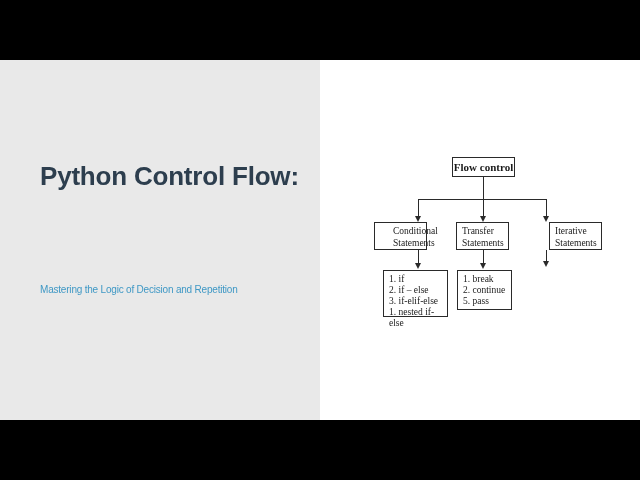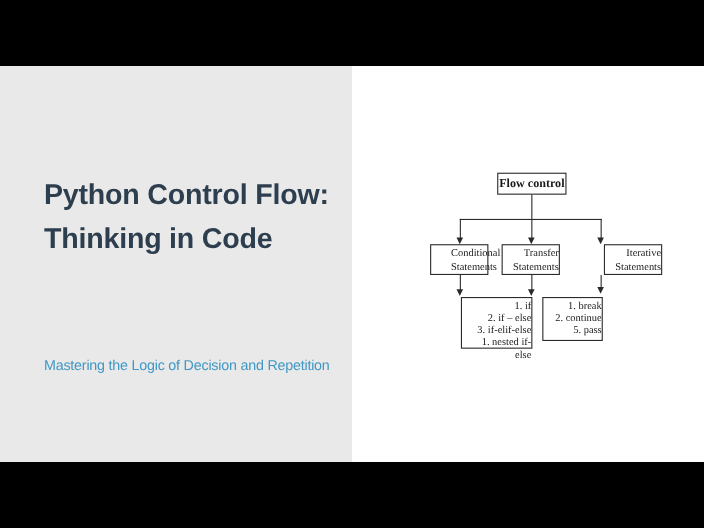--- a/index.html
+++ b/index.html
@@ -36,51 +36,48 @@
     font-size: 26px;
     font-weight: bold;
     letter-spacing: -0.2px;
     line-height: 40px;
     color: var(--title-color, #2d3e4e);
   }
   .slide-subtitle {
     position: absolute;
     left: 40px; top: 224px;
     width: 270px;
-    font-size: 13px;
+    font-size: 10px;
     letter-spacing: -0.2px;
     color: var(--subtitle-color, #3f98c5);
-    margin-top: 40px;
   }
   
   .fc-box {
     position: absolute;
     box-sizing: border-box;
     border: 1px solid var(--line-color, #2a2a2a);
     background: #fff;
     color: #1a1a1a;
     font-family: "Liberation Serif", serif;
-    text-align: right;
   }
   .fc-root {
     left: 452px; top: 97px;
     width: 63px; height: 20px;
     font-size: 11px; font-weight: bold;
     display: flex; align-items: center; justify-content: center;
   }
   .fc-branch {
     top: 162px; width: 53px; height: 28px;
     font-size: 9.5px; line-height: 12px;
     padding: 2px 0 0 5px;
     white-space: pre-line;
   }
   .fc-list {
     font-size: 9.5px; line-height: 11px;
     padding: 3px 0 0 5px;
-    margin-left: 36px;
   }
   .fc-vline {
     position: absolute;
     width: 1px;
     background: var(--line-color, #2a2a2a);
   }
   .fc-hline {
     position: absolute;
     height: 1px;
     background: var(--line-color, #2a2a2a);
@@ -96,41 +93,40 @@
 </head>
 <body>
 
 <div class="stage" style="--letterbox: #000000; --panel-bg: #e9e9e9; --title-color: #2d3e4e; --subtitle-color: #3f98c5; --line-color: #2a2a2a;">
 
   <div class="video-frame">
 
     <div class="left-panel">
       <div class="slide-title">
         <div>Python Control Flow:</div>
-        <div>Thinking in Code</div>
       </div>
       <div class="slide-subtitle">Mastering the Logic of Decision and Repetition</div>
     </div>
 
     <div class="right-panel"></div>
 
     <div class="fc-box fc-root">Flow control</div>
 
     <div class="fc-vline" style="left:483px; top:117px; height:22px;"></div>
 
     <div class="fc-hline" style="left:418px; top:139px; width:129px;"></div>
 
     <div class="fc-vline" style="left:418px; top:139px; height:18px;"></div>
     <div class="fc-arrowhead" style="left:415px; top:156px;"></div>
     <div class="fc-vline" style="left:483px; top:139px; height:18px;"></div>
     <div class="fc-arrowhead" style="left:480px; top:156px;"></div>
     <div class="fc-vline" style="left:546px; top:139px; height:18px;"></div>
     <div class="fc-arrowhead" style="left:543px; top:156px;"></div>
 
-    <div class="fc-box fc-branch" style="left:391px;padding-left:18px;">Conditional
+    <div class="fc-box fc-branch" style="left:374px;padding-left:18px;">Conditional
 Statements</div>
     <div class="fc-box fc-branch" style="left:456px;">Transfer
 Statements</div>
     <div class="fc-box fc-branch" style="left:520px;margin-left:29px;">Iterative
 Statements</div>
 
     <div class="fc-vline" style="left:418px; top:190px; height:14px;"></div>
     <div class="fc-arrowhead" style="left:415px; top:203px;"></div>
     <div class="fc-vline" style="left:483px; top:190px; height:14px;"></div>
     <div class="fc-arrowhead" style="left:480px; top:203px;"></div>

